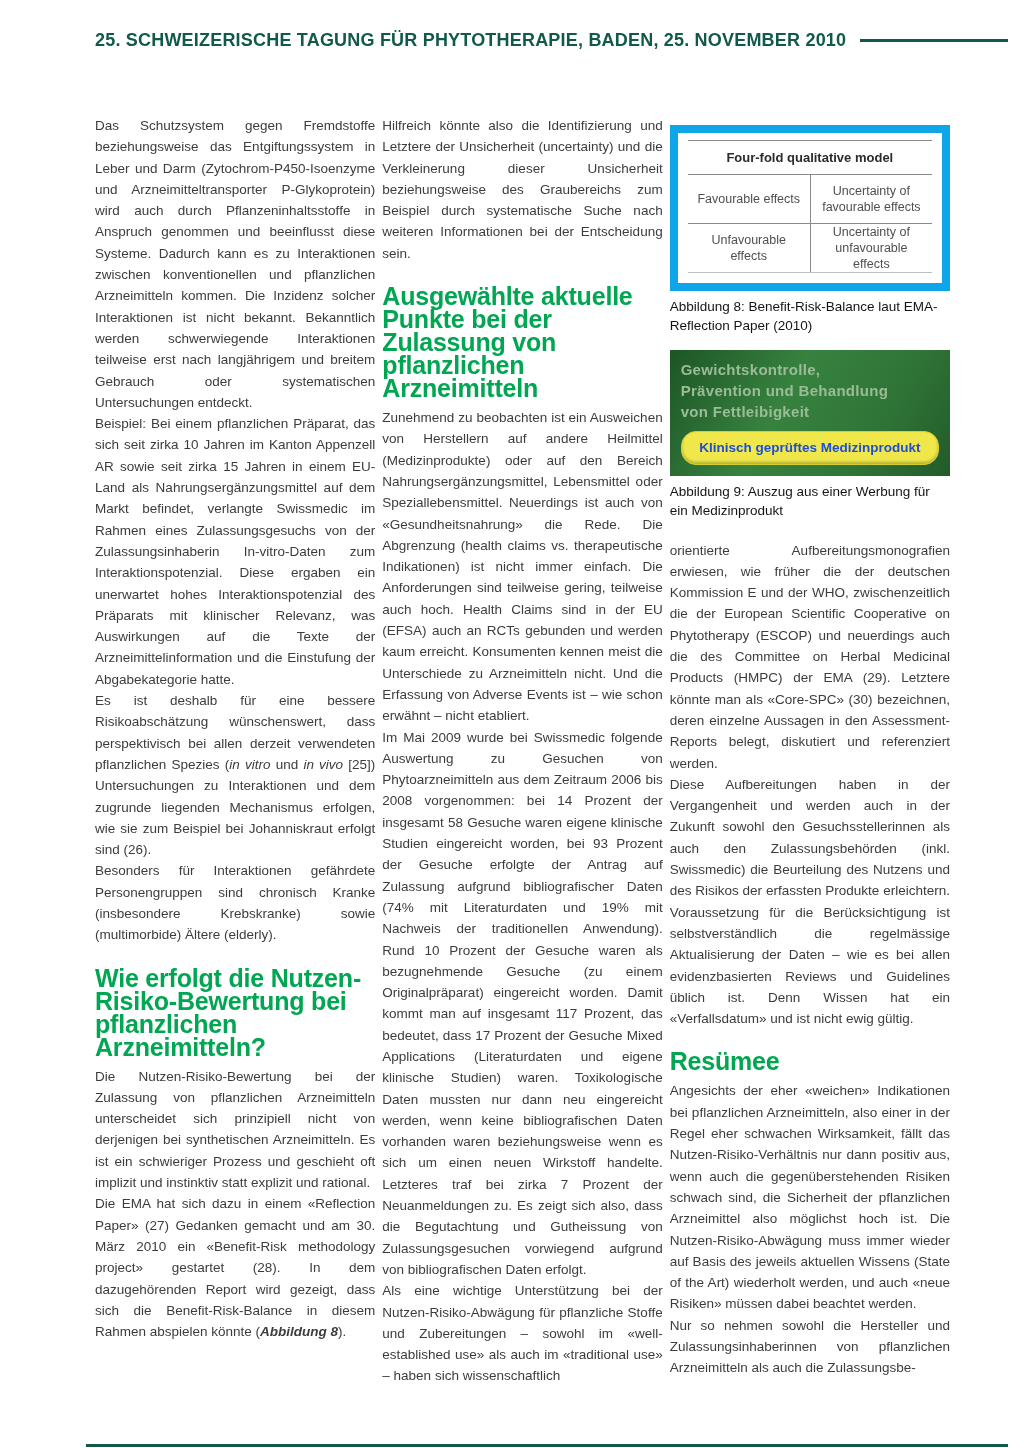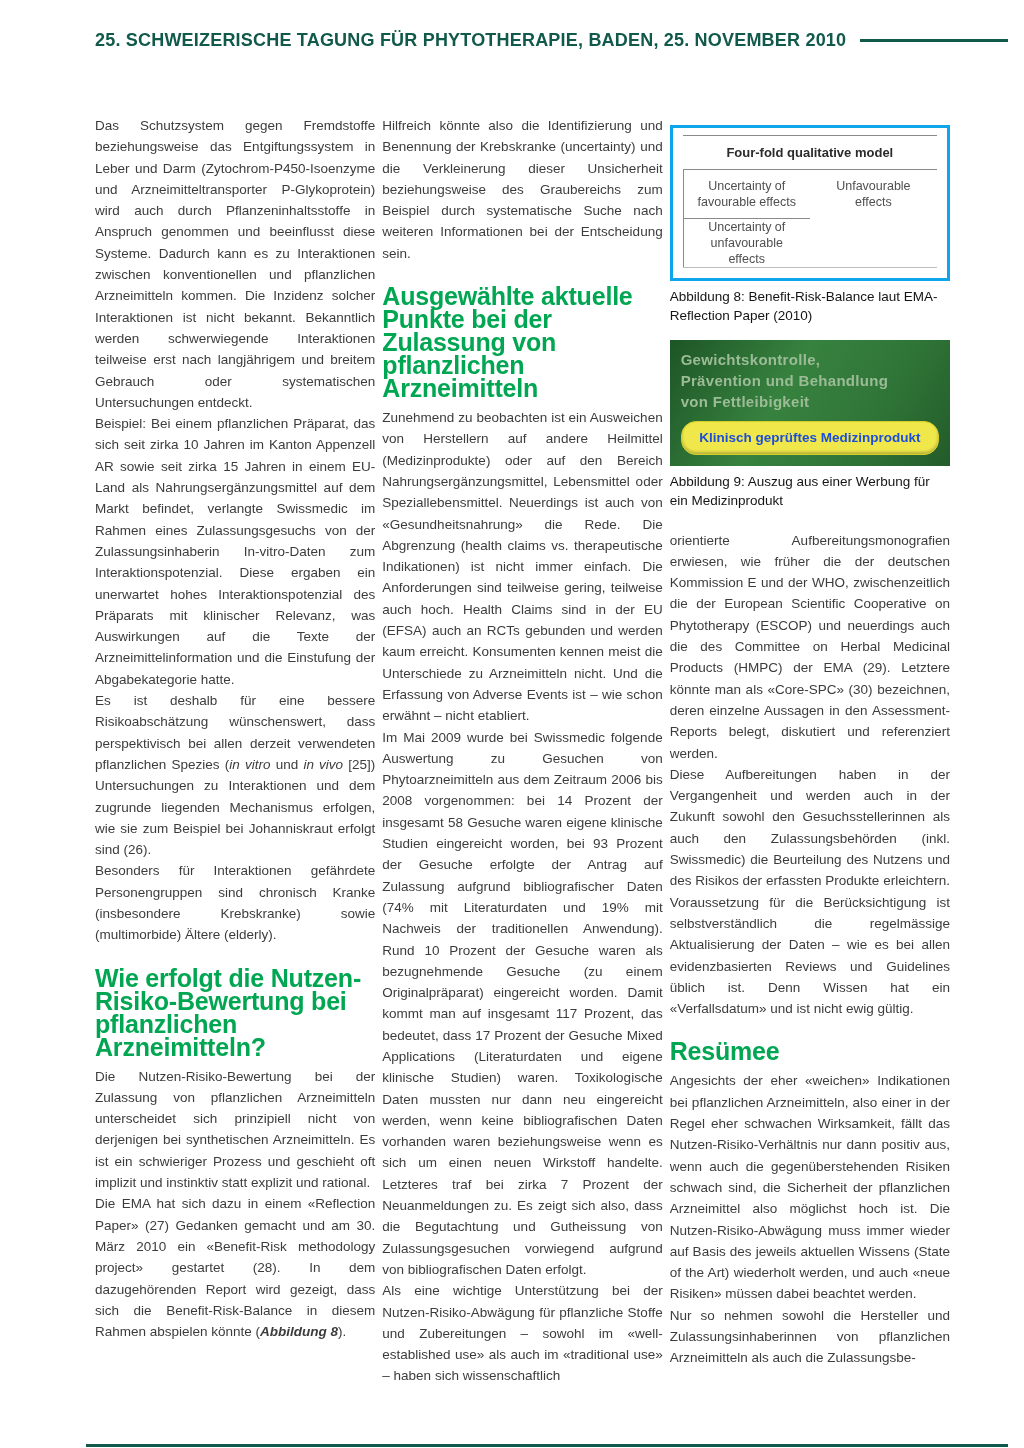--- a/index.html
+++ b/index.html
@@ -23,21 +23,21 @@
   .columns{display:flex;gap:7px;padding:64px 74px 0 95px;}
   .col{flex:1;min-width:0;font-size:13.5px;line-height:21.3px;text-align:justify;hyphens:auto;}
   .col p{margin:0;}
   .col h2{
     color:var(--bg);font-size:25px;line-height:23px;font-weight:bold;
     margin:21px 0 7px 0;text-align:left;letter-spacing:-0.2px;hyphens:manual;
   }
   .ital{font-style:italic;}
   .bold-ital{font-style:italic;font-weight:bold;}
   
-  .fig8-box{border:3px solid #0ea5e9;background:#fff;padding:7px 10px 10px 10px;margin-top:10px;}
+  .fig8-box{border:8px solid #0ea5e9;background:#fff;padding:7px 10px 10px 10px;margin-top:10px;}
   .fig8-title{
     text-align:center;font-weight:bold;font-size:13px;color:#2b2b2b;
     border-top:1px solid #8a8a8a;border-bottom:1px solid #8a8a8a;padding:6px 0;
   }
   .fig8-grid{display:grid;grid-template-columns:1fr 1fr;}
   .fig8-cell{
     display:flex;align-items:center;justify-content:center;text-align:center;
     font-size:12.5px;line-height:16px;color:#4f4f4f;height:48px;padding:0 8px;
   }
   .fig8-cell.right{border-left:1px solid #8a8a8a;}
@@ -92,33 +92,34 @@
       <p>Das Schutzsystem gegen Fremdstoffe beziehungsweise das Entgiftungssystem in Leber und Darm (Zytochrom-P450-Isoenzyme und Arzneimitteltransporter P-Glykoprotein) wird auch durch Pflanzeninhaltsstoffe in Anspruch genommen und beeinflusst diese Systeme. Dadurch kann es zu Interaktionen zwischen konventionellen und pflanzlichen Arzneimitteln kommen. Die Inzidenz solcher Interaktionen ist nicht bekannt. Bekanntlich werden schwerwiegende Interaktionen teilweise erst nach langjährigem und breitem Gebrauch oder systematischen Untersuchungen entdeckt.</p>
       <p>Beispiel: Bei einem pflanzlichen Präparat, das sich seit zirka 10 Jahren im Kanton Appenzell AR sowie seit zirka 15 Jahren in einem EU-Land als Nahrungsergänzungsmittel auf dem Markt befindet, verlangte Swissmedic im Rahmen eines Zulassungsgesuchs von der Zulassungsinhaberin In-vitro-Daten zum Interaktionspotenzial. Diese ergaben ein unerwartet hohes Interaktionspotenzial des Präparats mit klinischer Relevanz, was Auswirkungen auf die Texte der Arzneimittelinformation und die Einstufung der Abgabekategorie hatte.</p>
       <p><span>Es ist deshalb für eine bessere Risikoabschätzung wünschenswert, dass perspektivisch bei allen derzeit verwendeten pflanzlichen Spezies (</span><span class="ital">in vitro</span><span> und </span><span class="ital">in vivo</span><span> [25]) Untersuchungen zu Interaktionen und dem zugrunde liegenden Mechanismus erfolgen, wie sie zum Beispiel bei Johanniskraut erfolgt sind (26).</span></p>
       <p>Besonders für Interaktionen gefährdete Personengruppen sind chronisch Kranke (insbesondere Krebskranke) sowie (multimorbide) Ältere (elderly).</p>
       <h2>Wie erfolgt die Nutzen-Risiko-Bewertung bei pflanzlichen Arzneimitteln?</h2>
       <p>Die Nutzen-Risiko-Bewertung bei der Zulassung von pflanzlichen Arzneimitteln unterscheidet sich prinzipiell nicht von derjenigen bei synthetischen Arzneimitteln. Es ist ein schwieriger Prozess und geschieht oft implizit und instinktiv statt explizit und rational.</p>
       <p><span>Die EMA hat sich dazu in einem «Reflection Paper» (27) Gedanken gemacht und am 30. März 2010 ein «Benefit-Risk methodology project» gestartet (28). In dem dazugehörenden Report wird gezeigt, dass sich die Benefit-Risk-Balance in diesem Rahmen abspielen könnte (</span><span class="bold-ital">Abbildung 8</span><span>).</span></p>
     </section>
 
     <section class="col">
-      <p>Hilfreich könnte also die Identifizierung und Benennung der Krebskranke (uncertainty) und die Verkleinerung dieser Unsicherheit beziehungsweise des Graubereichs zum Beispiel durch systematische Suche nach weiteren Informationen bei der Entscheidung sein.</p>
+      <p>Hilfreich könnte also die Identifizierung und Letztere der Unsicherheit (uncertainty) und die Verkleinerung dieser Unsicherheit beziehungsweise des Graubereichs zum Beispiel durch systematische Suche nach weiteren Informationen bei der Entscheidung sein.</p>
       <h2>Ausgewählte aktuelle Punkte bei der Zulassung von pflanzlichen Arzneimitteln</h2>
       <p>Zunehmend zu beobachten ist ein Ausweichen von Herstellern auf andere Heilmittel (Medizinprodukte) oder auf den Bereich Nahrungsergänzungsmittel, Lebensmittel oder Speziallebensmittel. Neuerdings ist auch von «Gesundheitsnahrung» die Rede. Die Abgrenzung (health claims vs. therapeutische Indikationen) ist nicht immer einfach. Die Anforderungen sind teilweise gering, teilweise auch hoch. Health Claims sind in der EU (EFSA) auch an RCTs gebunden und werden kaum erreicht. Konsumenten kennen meist die Unterschiede zu Arzneimitteln nicht. Und die Erfassung von Adverse Events ist – wie schon erwähnt – nicht etabliert.</p>
       <p>Im Mai 2009 wurde bei Swissmedic folgende Auswertung zu Gesuchen von Phytoarzneimitteln aus dem Zeitraum 2006 bis 2008 vorgenommen: bei 14 Prozent der insgesamt 58 Gesuche waren eigene klinische Studien eingereicht worden, bei 93 Prozent der Gesuche erfolgte der Antrag auf Zulassung aufgrund bibliografischer Daten (74% mit Literaturdaten und 19% mit Nachweis der traditionellen Anwendung). Rund 10 Prozent der Gesuche waren als bezugnehmende Gesuche (zu einem Originalpräparat) eingereicht worden. Damit kommt man auf insgesamt 117 Prozent, das bedeutet, dass 17 Prozent der Gesuche Mixed Applications (Literaturdaten und eigene klinische Studien) waren. Toxikologische Daten mussten nur dann neu eingereicht werden, wenn keine bibliografischen Daten vorhanden waren beziehungsweise wenn es sich um einen neuen Wirkstoff handelte. Letzteres traf bei zirka 7 Prozent der Neuanmeldungen zu. Es zeigt sich also, dass die Begutachtung und Gutheissung von Zulassungsgesuchen vorwiegend aufgrund von bibliografischen Daten erfolgt.</p>
       <p>Als eine wichtige Unterstützung bei der Nutzen-Risiko-Abwägung für pflanzliche Stoffe und Zubereitungen – sowohl im «well-established use» als auch im «traditional use» – haben sich wissenschaftlich</p>
     </section>
 
     <section class="col">
 
       <figure style="margin:0;">
         <div class="fig8-box">
           <div class="fig8-title">Four-fold qualitative model</div>
           <div class="fig8-grid">
+            <div class="fig8-cell top">Favourable effects</div>
             <div class="fig8-cell top right">Uncertainty of favourable effects</div>
             <div class="fig8-cell">Unfavourable effects</div>
             <div class="fig8-cell right">Uncertainty of unfavourable effects</div>
           </div>
         </div>
         <figcaption class="fig-caption">Abbildung 8: Benefit-Risk-Balance laut EMA-Reflection Paper (2010)</figcaption>
       </figure>
 
       <figure style="margin:0;">
         <div class="fig9-box">

